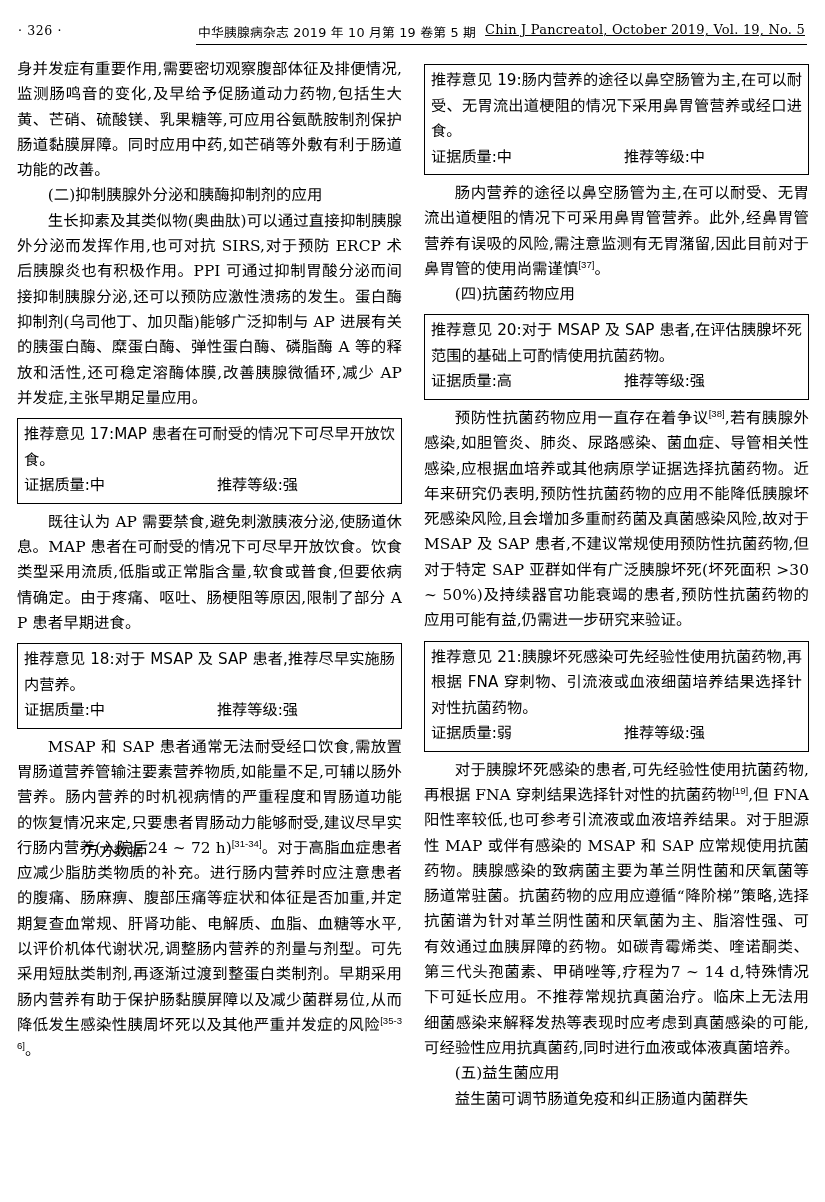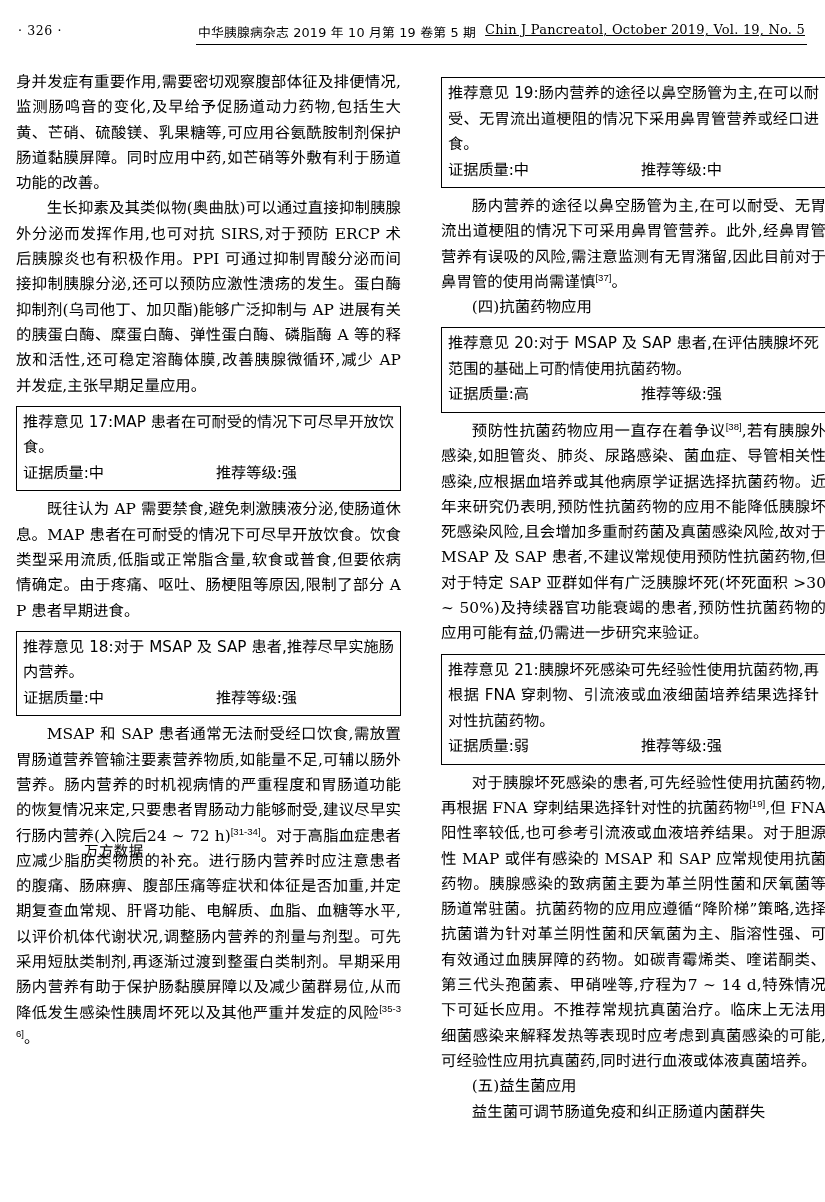--- a/index.html
+++ b/index.html
@@ -60,27 +60,28 @@
   .runhead-en {
     font-family: "DejaVu Serif", "Liberation Serif", serif;
     font-size: 13px;
     letter-spacing: 0.2px;
     text-decoration: underline;
   }
 
   
   .columns {
     position: absolute;
-    top: 70px;
+    top: 57px;
     left: 0;
     width: 825px;
     display: flex;
-    gap: 40px;
+    gap: 22px;
     box-sizing: border-box;
     padding: 0 16px;
+    justify-content: flex-end;
   }
   .col {
     width: 385px;
     flex: 0 0 385px;
   }
 
   p.body {
     margin: 0;
     font-family: "DejaVu Serif", "Liberation Serif", serif;
     font-size: 15.4px;
@@ -151,20 +152,21 @@
       <span class="runhead-en">Chin J Pancreatol, October 2019, Vol. 19, No. 5</span>
     </span>
   </div>
 
   <div class="columns">
 
     <div class="col">
 
       <p class="body">身并发症有重要作用,需要密切观察腹部体征及排便情况,监测肠鸣音的变化,及早给予促肠道动力药物,包括生大黄、芒硝、硫酸镁、乳果糖等,可应用谷氨酰胺制剂保护肠道黏膜屏障。同时应用中药,如芒硝等外敷有利于肠道功能的改善。</p>
 
+      <p class="body indent">(二)抑制胰腺外分泌和胰酶抑制剂的应用</p>
 
       <p class="body indent">生长抑素及其类似物(奥曲肽)可以通过直接抑制胰腺外分泌而发挥作用,也可对抗 SIRS,对于预防 ERCP 术后胰腺炎也有积极作用。PPI 可通过抑制胃酸分泌而间接抑制胰腺分泌,还可以预防应激性溃疡的发生。蛋白酶抑制剂(乌司他丁、加贝酯)能够广泛抑制与 AP 进展有关的胰蛋白酶、糜蛋白酶、弹性蛋白酶、磷脂酶 A 等的释放和活性,还可稳定溶酶体膜,改善胰腺微循环,减少 AP 并发症,主张早期足量应用。</p>
 
 
       <div class="rec-box">
         <p class="rec-text">推荐意见 17:MAP 患者在可耐受的情况下可尽早开放饮食。</p>
         <div class="rec-meta">
           <span class="q">证据质量:中</span>
           <span class="g">推荐等级:强</span>
         </div>

